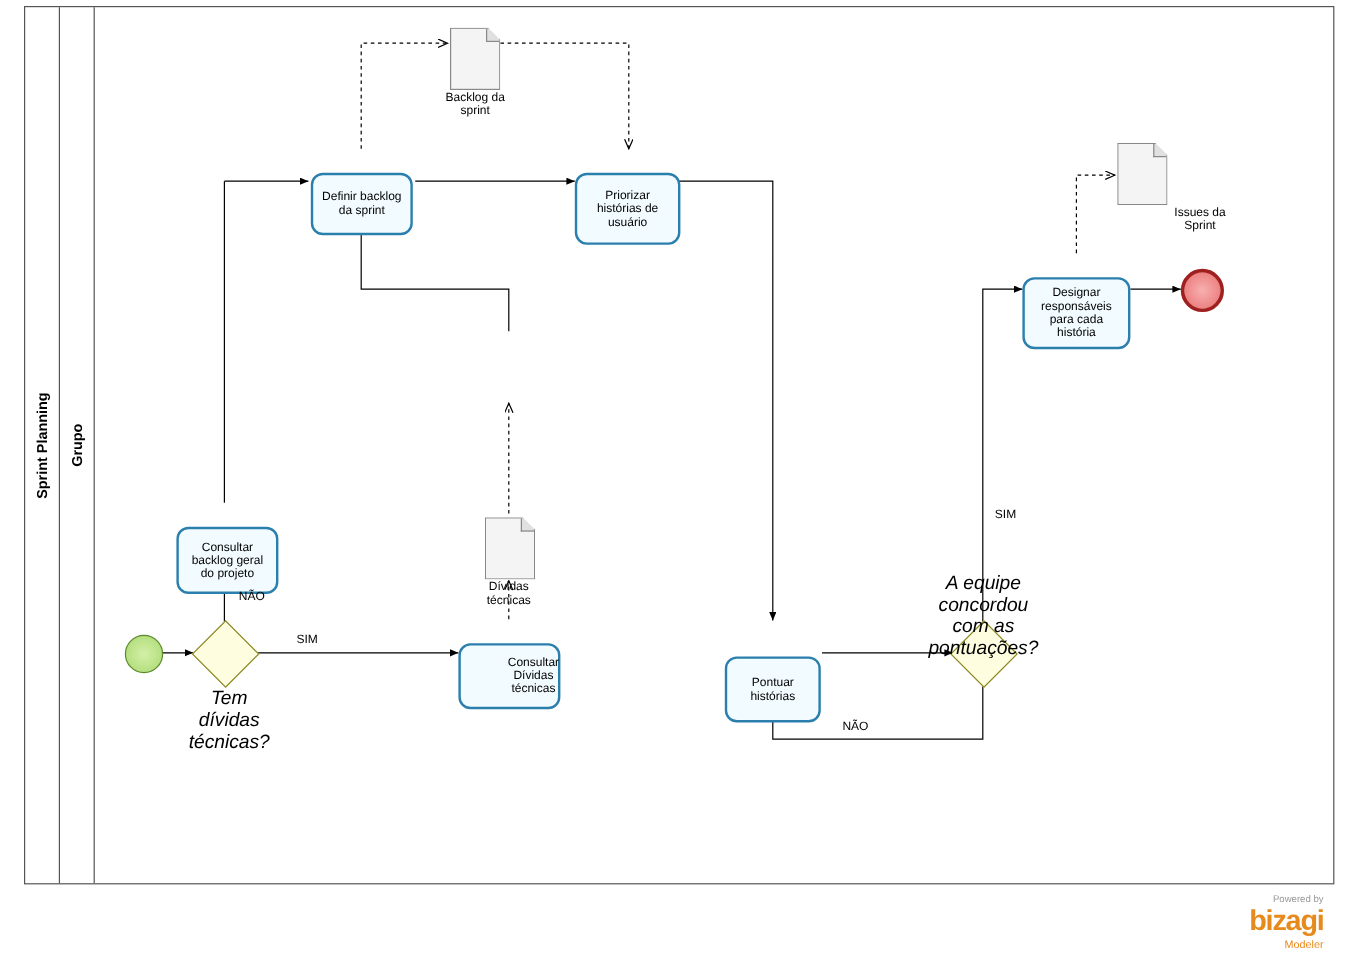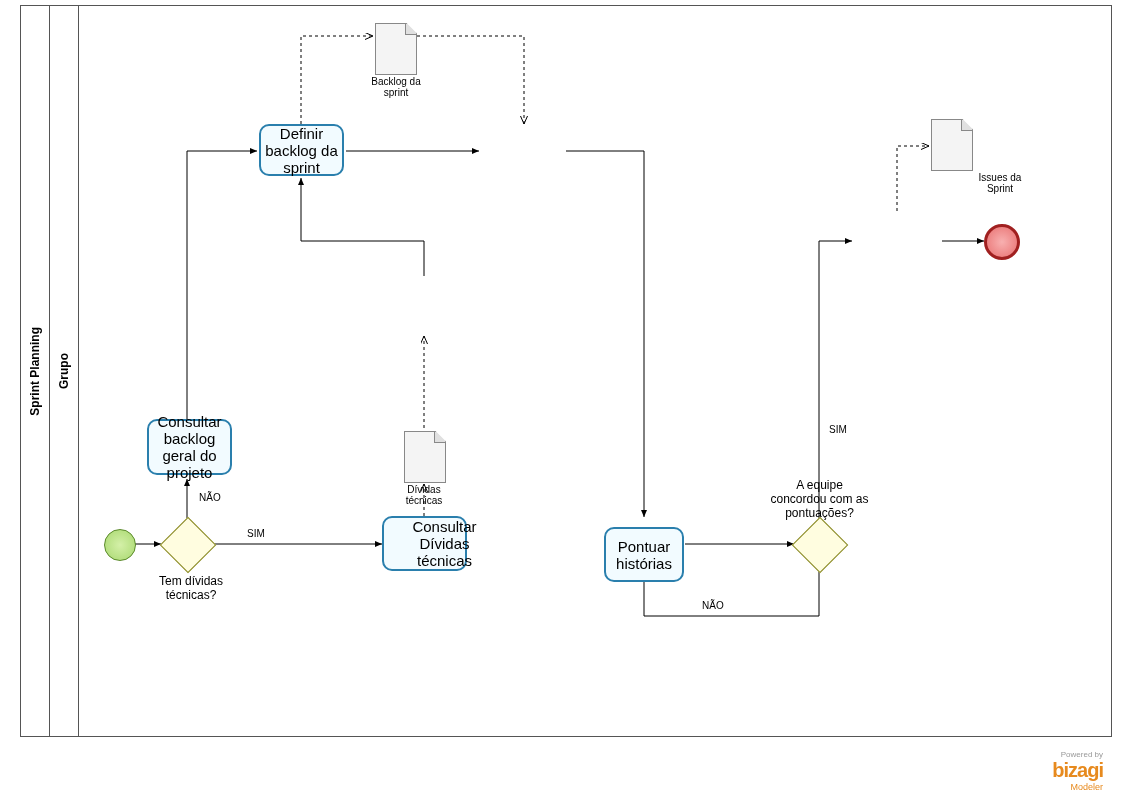--- a/index.html
+++ b/index.html
@@ -52,23 +52,24 @@
   }
   .task {
     position: absolute;
     border: 2px solid #2a7fad;
     background: #f2fbff;
     border-radius: 10px;
     display: flex;
     align-items: center;
     justify-content: center;
     text-align: center;
-    font-size: 15px;
+    font-size: 10px;
     padding: 4px;
     box-sizing: border-box;
+    margin-top: 20px;
   }
   .start-event {
     position: absolute;
     width: 30px;
     height: 30px;
     border: 1px solid #5a8a2a;
     background: radial-gradient(circle, #d4f0a8, #a8d86f);
     border-radius: 50%;
   }
   .end-event {
@@ -107,22 +108,23 @@
     background: #e0e0e0;
   }
   .doc-label {
     position: absolute;
     font-size: 10px;
     text-align: center;
     width: 70px;
   }
   .gw-label {
     position: absolute;
-    font-size: 12px;
+    font-size: 16px;
     text-align: center;
+    font-style: italic;
   }
   .flow-label {
     position: absolute;
     font-size: 10px;
   }
   svg.flows {
     position: absolute;
     left: 0;
     top: 0;
     width: 100%;
@@ -134,21 +136,21 @@
     right: 18px;
     bottom: 10px;
     text-align: right;
   }
   .logo .powered {
     font-size: 8px;
     color: #999;
   }
   .logo .brand {
     font-family: Arial;
-    font-size: 20px;
+    font-size: 24px;
     font-weight: bold;
     color: #e78a1e;
     letter-spacing: -1px;
   }
   .logo .modeler {
     font-size: 9px;
     color: #e78a1e;
   }
 </style>
 </head>
@@ -218,22 +220,28 @@
 
     <div class="task" style="left:68px; top:413px; width:85px; height:56px;">
       <span>Consultar backlog geral do projeto</span>
     </div>
     <div class="task" style="left:180px; top:118px; width:85px; height:52px;">
       <span>Definir backlog da sprint</span>
     </div>
     <div class="task" style="left:303px; top:510px; width:85px; height:55px;padding-left:44px;">
       <span>Consultar Dívidas técnicas</span>
     </div>
+    <div class="task" style="left:400px; top:118px; width:88px; height:60px;">
+      <span>Priorizar histórias de usuário</span>
+    </div>
     <div class="task" style="left:525px; top:521px; width:80px; height:55px;">
       <span>Pontuar histórias</span>
+    </div>
+    <div class="task" style="left:773px; top:205px; width:90px; height:60px;">
+      <span>Designar responsáveis para cada história</span>
     </div>
 
     <div class="document" style="left:296px; top:17px;"></div>
     <div class="doc-label" style="left:282px; top:70px;">Backlog da sprint</div>
 
     <div class="document" style="left:325px; top:425px;"></div>
     <div class="doc-label" style="left:310px; top:478px;">Dívidas técnicas</div>
 
     <div class="document" style="left:852px; top:113px;"></div>
     <div class="doc-label" style="left:886px; top:166px;">Issues da Sprint</div>

